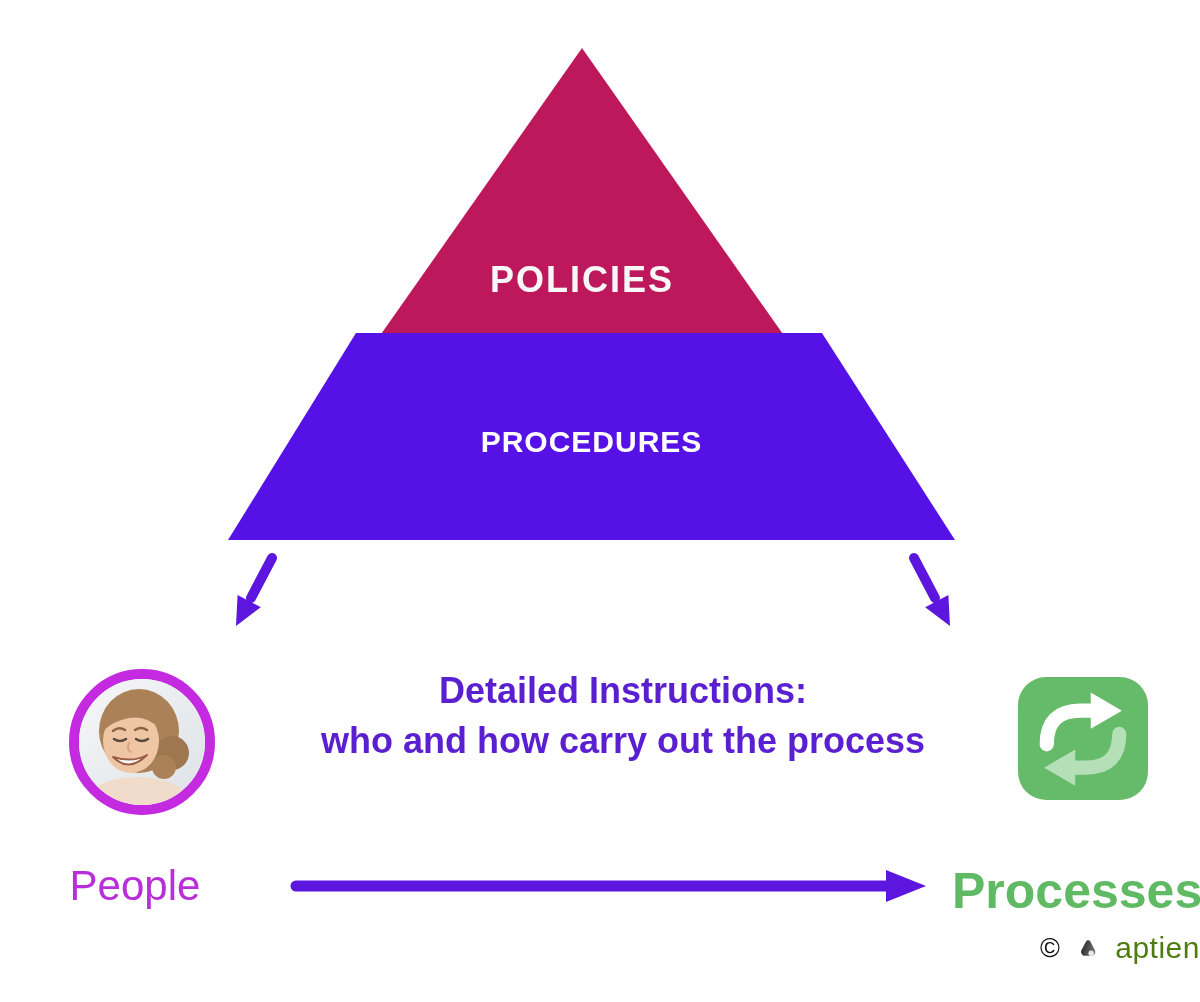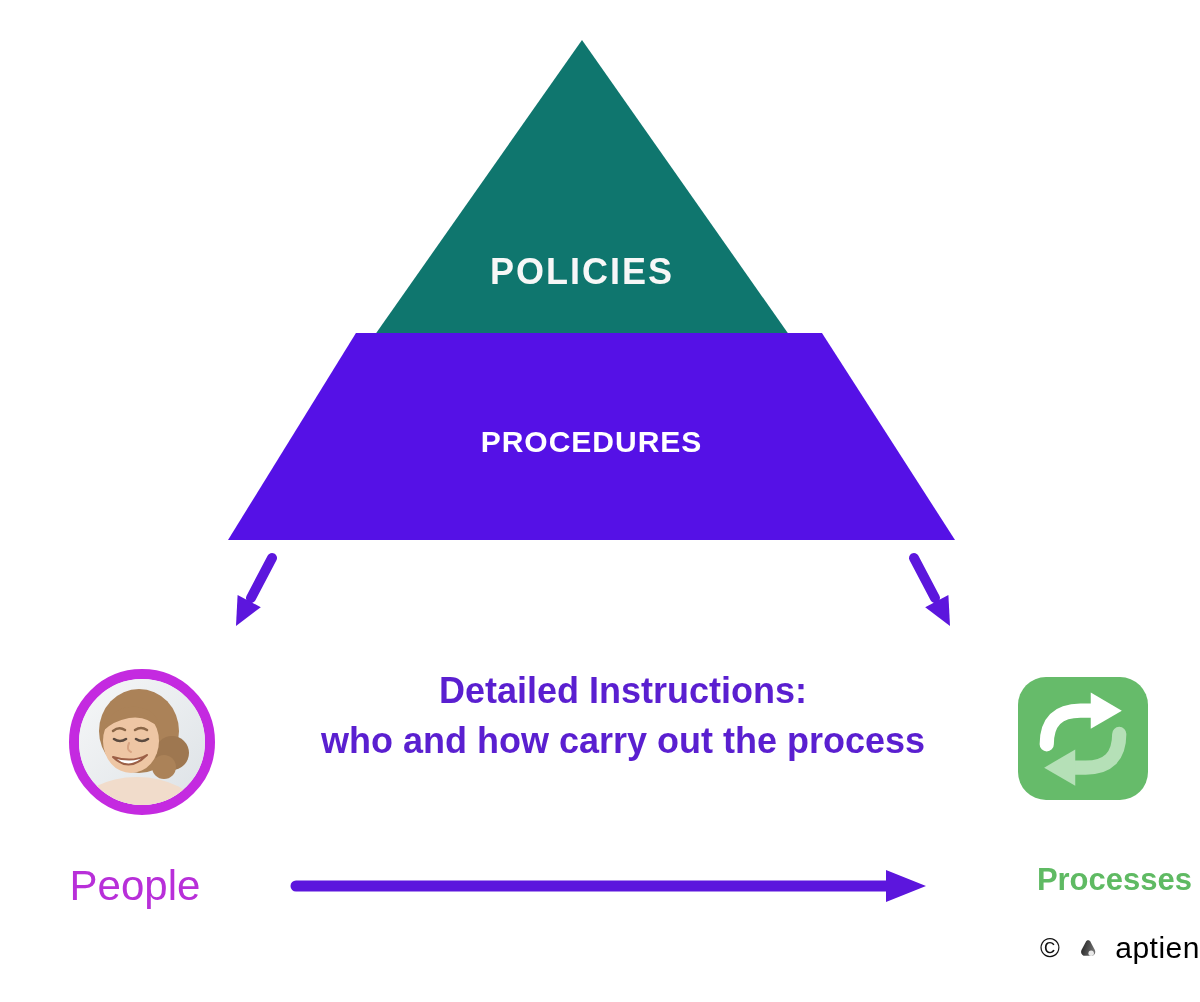--- a/index.html
+++ b/index.html
@@ -4,22 +4,22 @@
 <style>
   html,body{margin:0;padding:0;}
   body{
     width:1200px;height:1002px;background:#ffffff;position:relative;
     font-family:"Liberation Sans", sans-serif;overflow:hidden;
   }
   .abs{position:absolute;}
 
   
   .triangle-policies{
-    left:372px;top:40px;width:420px;height:299px;
-    background:#0f766e;
+    left:372px;top:48px;width:420px;height:299px;
+    background:#be185d;
     clip-path:polygon(50% 0, 100% 100%, 0 100%);
   }
   .policies-label{
     left:0;right:0;top:211px;text-align:center;
     color:#f7f7f7;font-size:36px;font-weight:bold;letter-spacing:2px;
   }
   .trapezoid-procedures{
     left:228px;top:333px;width:727px;height:207px;
     background:#5511e6;
     clip-path:polygon(17.6% 0, 81.7% 0, 100% 100%, 0 100%);
@@ -50,30 +50,30 @@
     background:#66bb6a;border-radius:28px;
   }
 
   
   .people-label{
     left:40px;top:862px;width:190px;text-align:center;
     color:#b82fd9;font-size:42px;font-weight:normal;
   }
   .processes-label{
     left:952px;top:862px;width:240px;text-align:right;
-    color:#5fba63;font-size:31px;font-weight:bold;
+    color:#5fba63;font-size:50px;font-weight:bold;
   }
 
   
   .footer{
     left:1040px;top:926px;width:160px;height:44px;
     display:flex;align-items:center;
   }
   .copyright-mark{font-size:27px;color:#111111;margin-right:20px;}
-  .brand-name{font-size:30px;color:#000000;letter-spacing:0.5px;margin-left:19px;}
+  .brand-name{font-size:30px;color:#4d7c0f;letter-spacing:0.5px;margin-left:19px;}
 </style>
 </head>
 <body>
 
 <div class="abs triangle-policies">
   <div class="abs policies-label">POLICIES</div>
 </div>
 
 <div class="abs trapezoid-procedures">
   <div class="abs procedures-label">PROCEDURES</div>

